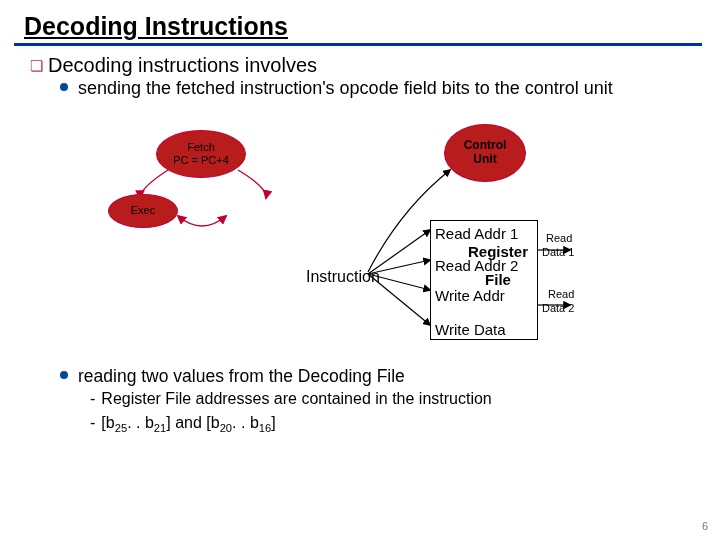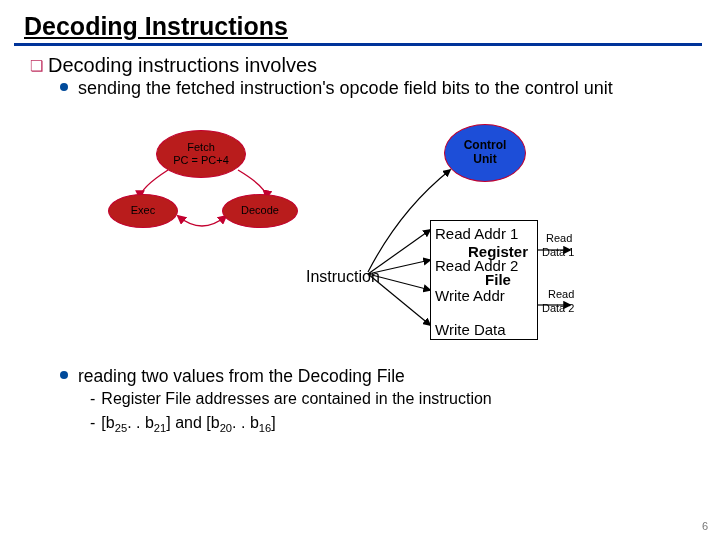--- a/index.html
+++ b/index.html
@@ -87,21 +87,21 @@
   .fetch { left: 86px; top: 20px; width: 90px; height: 48px; }
   .exec  { left: 38px; top: 84px; width: 70px; height: 34px; }
   .decode{ left: 152px; top: 84px; width: 76px; height: 34px; }
   .control{
     position:absolute;
     left: 374px; top: 14px; width: 82px; height: 58px;
     border: 1.5px solid #c3002f;
     border-radius: 50%;
     display:flex; align-items:center; justify-content:center;
     text-align:center; font-size: 12px; font-weight:bold; line-height:1.15;
-    background:#1d4ed8;
+    background:#b91c1c;
   }
   .rf-box {
     position: absolute;
     left: 360px; top: 110px;
     width: 108px; height: 120px;
     border: 1.2px solid #000;
     font-size: 15px;
     background:#fff;
   }
   .rf-left-labels div { position:absolute; left:4px; white-space:nowrap; }
@@ -164,23 +164,20 @@
 
     <div class="ellipse fetch">
       <div>
         <div>Fetch</div>
         <div>PC = PC+4</div>
       </div>
     </div>
     <div class="ellipse exec">
         <span>Exec</span>
       </div>
-    <div class="ellipse decode">
-        <span>Decode</span>
-      </div>
     <div class="control">
       <div>
         <div>Control</div>
         <div>Unit</div>
       </div>
     </div>
 
     <div class="instr-label">Instruction</div>
 
     <div class="rf-box">

